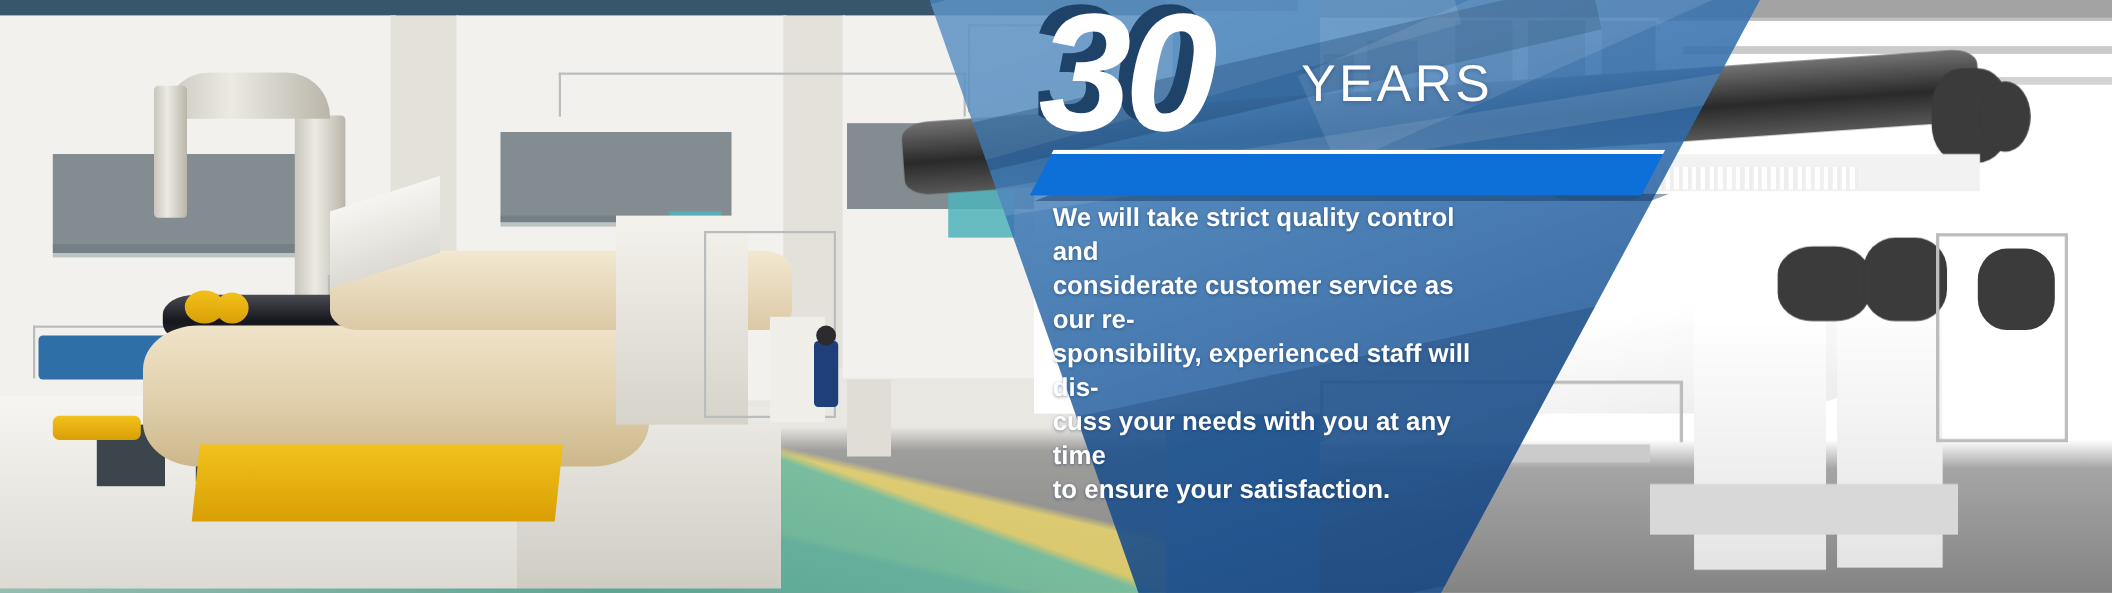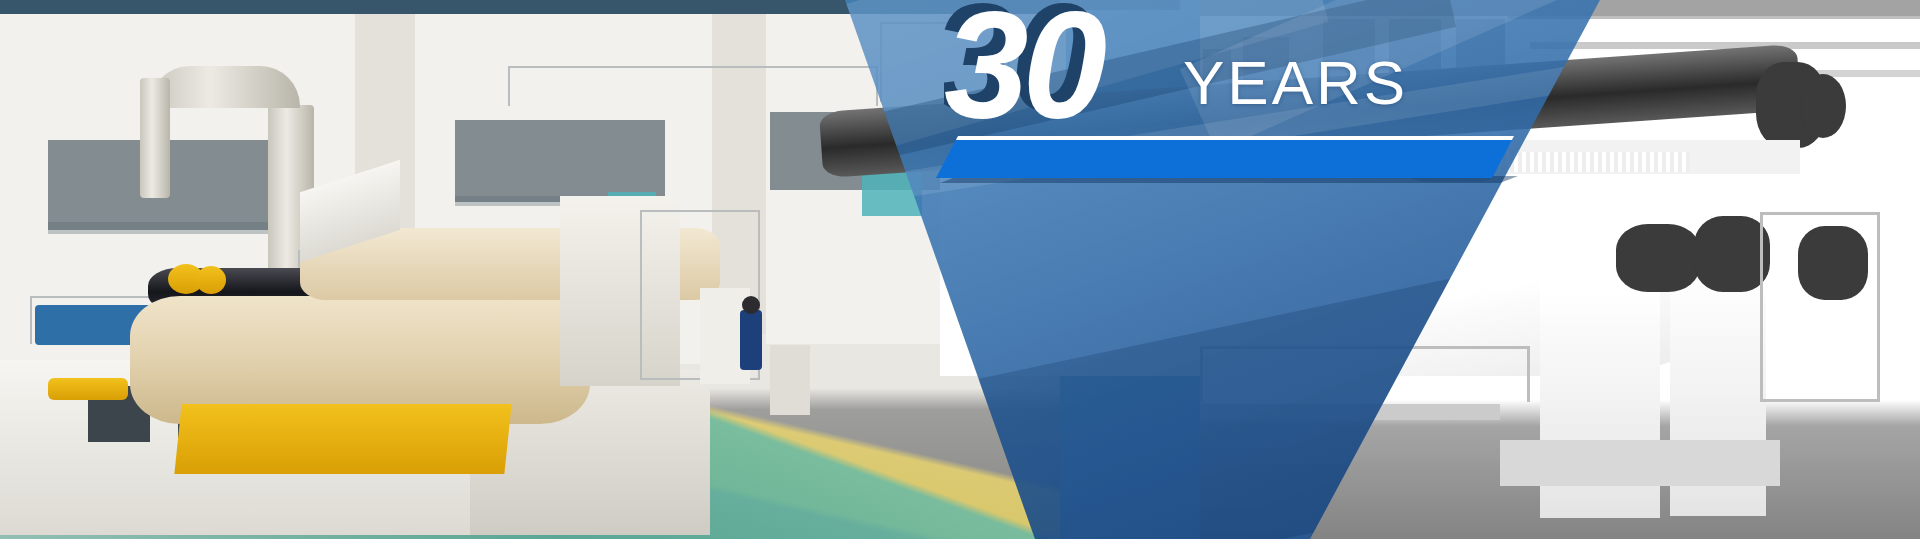--- a/index.html
+++ b/index.html
@@ -76,21 +76,21 @@
   .s3{left:820px;top:120px;width:820px;height:26px;background:rgba(255,255,255,.10);transform:rotate(-9deg);}
   .s4{left:1180px;top:-20px;width:420px;height:90px;background:rgba(255,255,255,.10);transform:rotate(-24deg);}
   .s5{left:960px;top:330px;width:520px;height:220px;background:rgba(10,40,85,.22);transform:rotate(-12deg);}
 
   
   .logo30{ position:absolute; left:944px; top:-2px; height:140px; }
   .logo30 svg{display:block;}
 
   .years{
     position:absolute; left:1183px; top:52px;
-    font-size:62px; font-weight:400; letter-spacing:3px;
+    font-size:47px; font-weight:400; letter-spacing:3px;
     color:#fff; line-height:1;
     text-shadow:0 1px 4px rgba(12,40,80,.35);
   }
 
   
   .bar{
     position:absolute; left:936px; top:136px;
     width:578px; height:42px;
     background:#0c70d8;
     border-top:4px solid #ffffff;
@@ -239,14 +239,21 @@
         <text x="0" y="120" font-family="Liberation Sans, sans-serif" font-size="152" font-weight="700" font-style="italic" fill="#f5c400" letter-spacing="-6">30</text>
       </g>
     </svg>
   </div>
 
   <div class="years">YEARS</div>
 
   <div class="bar-shadow"></div>
   <div class="bar"></div>
 
+  <div class="copy">
+    <p>We will take strict quality control and</p>
+    <p>considerate customer service as our re-</p>
+    <p>sponsibility, experienced staff will dis-</p>
+    <p>cuss your needs with you at any time</p>
+    <p>to ensure your satisfaction.</p>
+  </div>
 
 </div>
 
 </body></html>

